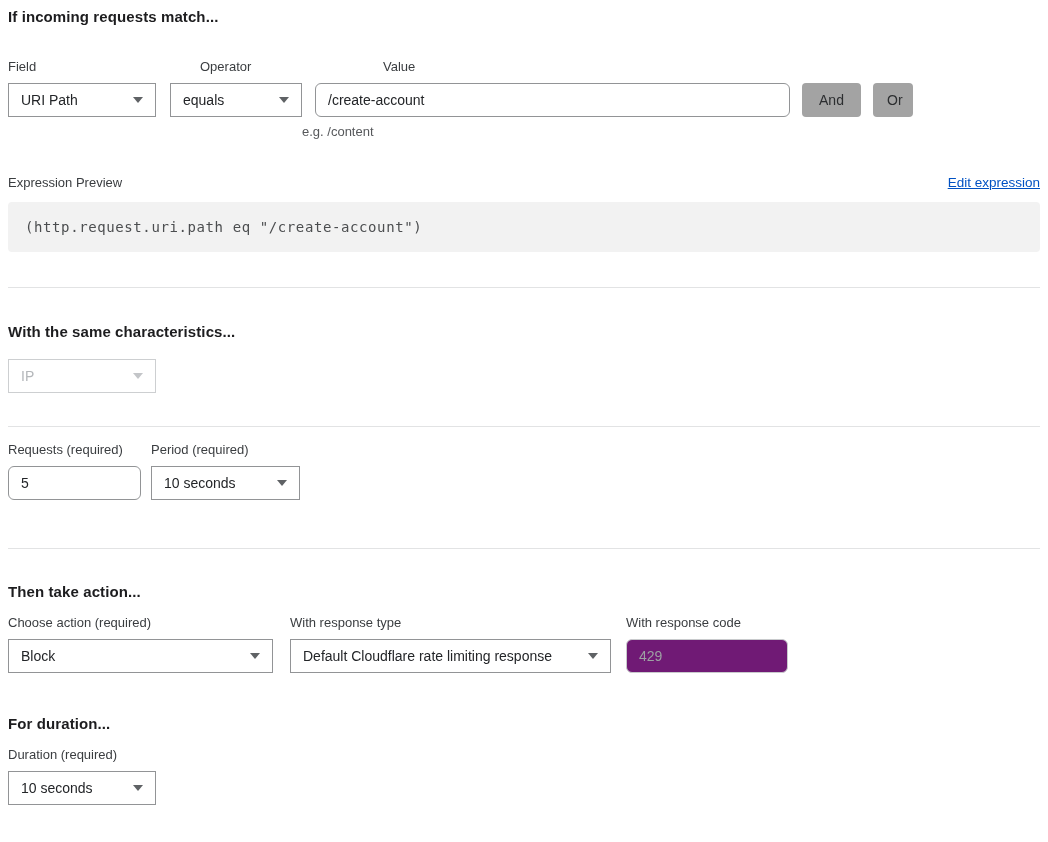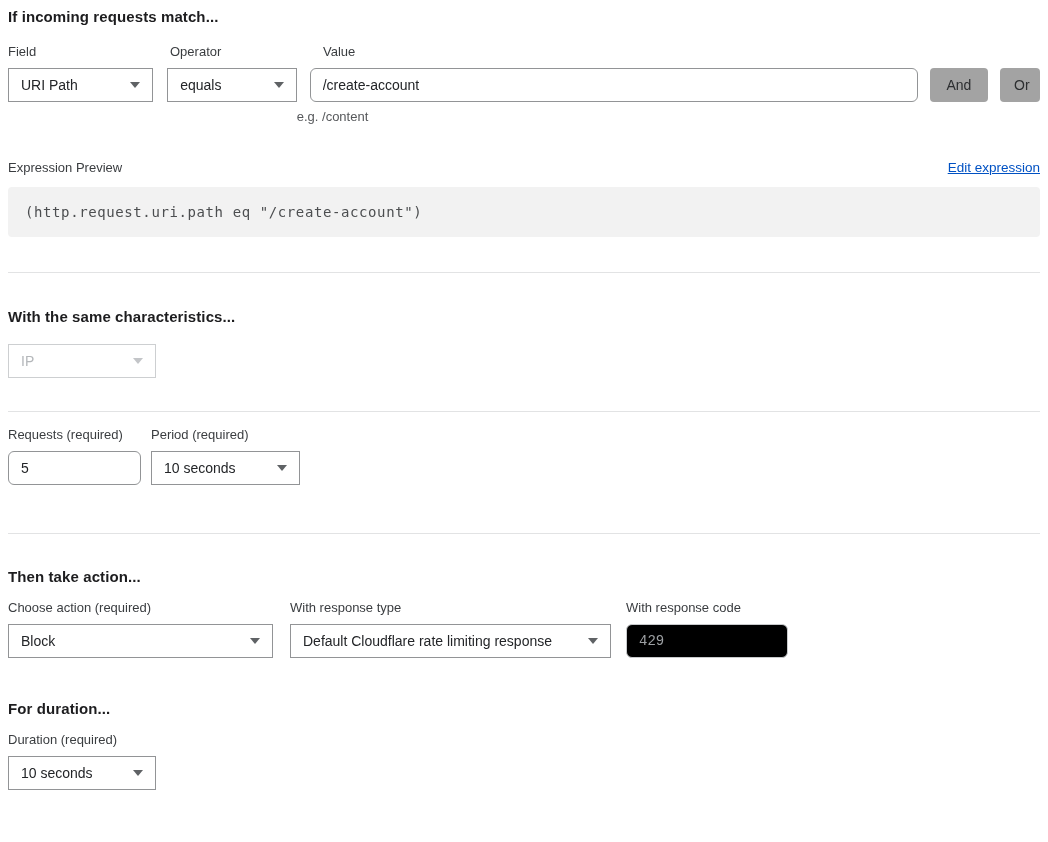--- a/index.html
+++ b/index.html
@@ -60,24 +60,23 @@
     border: 1px solid #929496;
     border-radius: 6px;
     font-size: 14px;
     color: #232528;
     padding: 0 12px;
     font-family: "Liberation Sans", "DejaVu Sans", sans-serif;
     outline: none;
     background: #fff;
   }
   input.text-input:disabled {
-    background: #000000;
+    background: #701a75;
     border-color: #c8cacc;
     color: #9da0a3;
-    font-family: Liberation Mono, monospace;
   }
 
   .btn {
     height: 34px;
     background: #a3a3a3;
     border: none;
     border-radius: 4px;
     font-size: 14px;
     color: #2c2e30;
     padding: 0 14px;
@@ -120,25 +119,25 @@
   .divider {
     border: none;
     border-top: 1px solid #e2e3e4;
     height: 0;
     width: 100%;
   }
 
   
   .labels-row-1 .field-label:nth-child(1) { width: 162px; }
   .labels-row-1 .field-label:nth-child(2) { width: 153px; }
-  .labels-row-1 { margin-top: 19px; }
+  .labels-row-1 { margin-top: 34px; gap: 30px; }
   .inputs-row-1 { margin-top: 9px; }
   .w-field { width: 148px; }
   .w-operator { width: 132px; margin-left: 14px; }
-  .w-value { width: 608px; margin-left: 13px; }
+  .w-value { width: 475px; margin-left: 13px; }
   .btn-and { margin-left: 12px; width: 59px; }
   .btn-or { margin-left: 12px; width: 40px; }
 
   .divider-1 { margin-top: 35px; }
   .title-2 { margin-top: 35px; }
   .w-characteristic { width: 148px; margin-top: 19px; }
   .divider-2 { margin-top: 33px; }
 
   .title-3 { margin-top: 35px; }
   .labels-row-3 { margin-top: 15px; }

